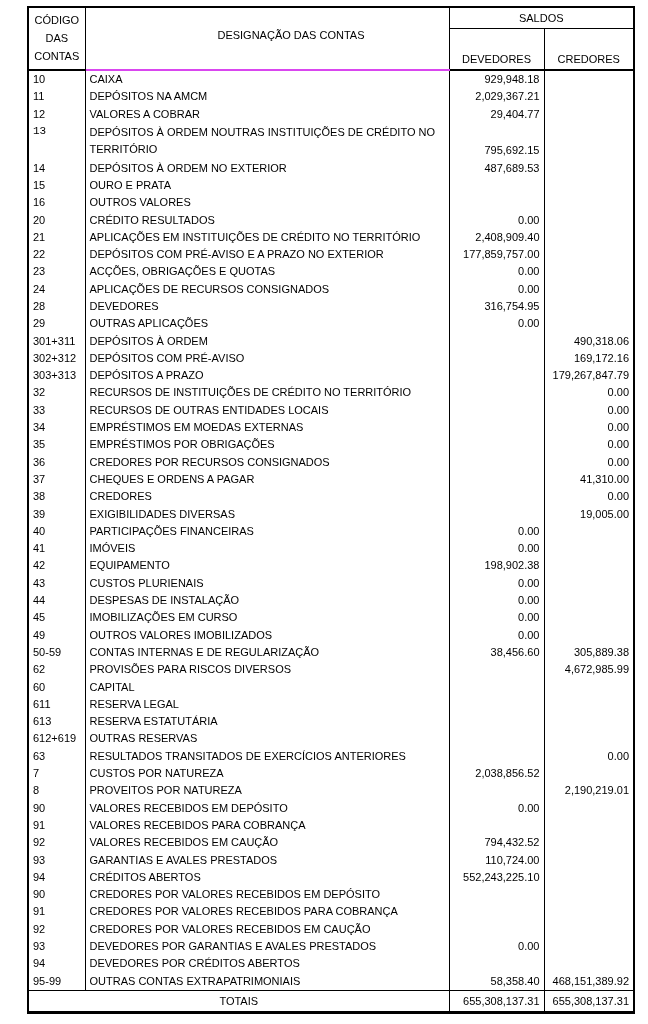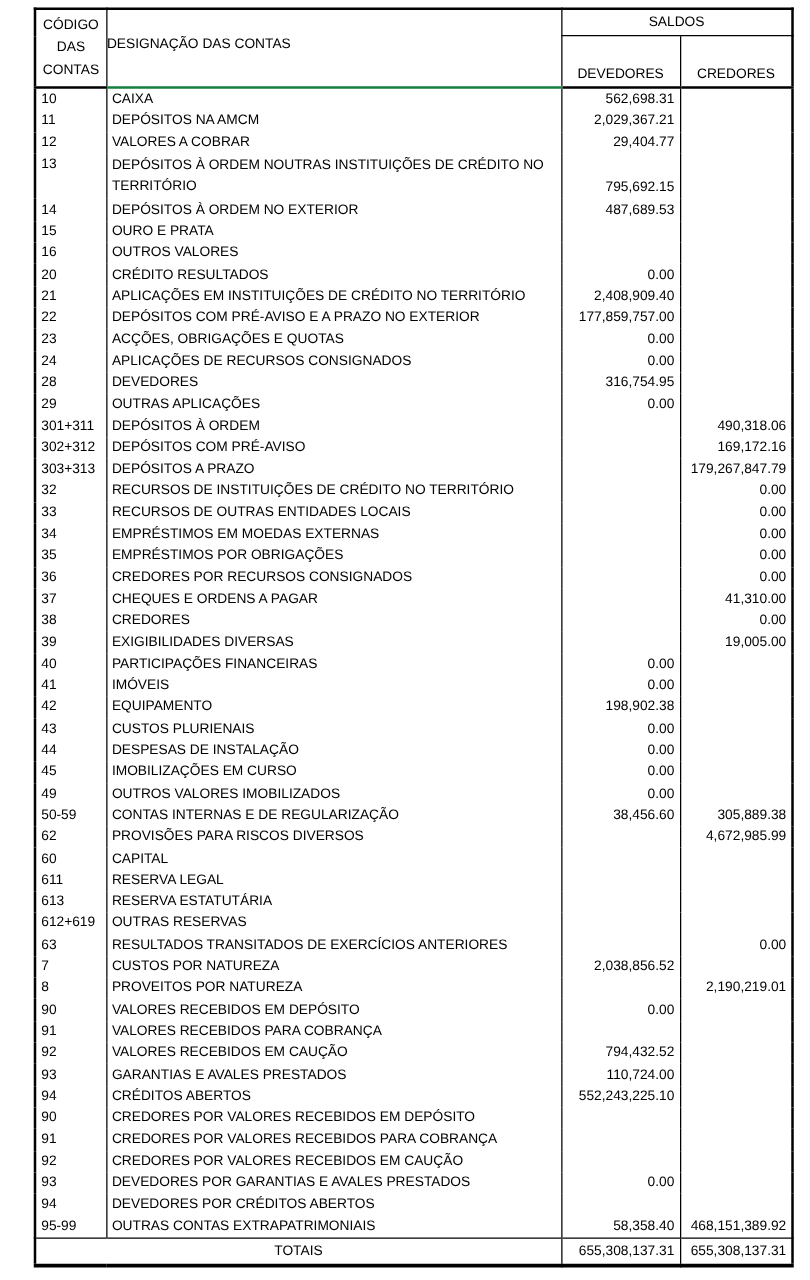--- a/index.html
+++ b/index.html
@@ -34,24 +34,25 @@
   }
   th.code-h {
     border-right: 1.5px solid #000;
     border-bottom: 2px solid #000;
     vertical-align: top;
     padding-top: 3px;
   }
   th.code-h div { line-height: 18px; text-align: center; }
   th.desig-h {
     border-right: 1.5px solid #000;
-    border-bottom: 2px solid #15803d;
-    text-align: left;
+    border-bottom: 2px solid #d946ef;
+    text-align: center;
     vertical-align: middle;
     padding-bottom: 8px;
+    padding-left: 48px;
   }
   th.saldos-h {
     height: 20px;
     border-bottom: 1.5px solid #000;
     text-align: center;
     vertical-align: middle;
   }
   th.dev-h, th.cred-h {
     height: 36px;
     border-bottom: 2px solid #000;
@@ -69,21 +70,21 @@
     white-space: nowrap;
     overflow: hidden;
     line-height: 13px;
   }
   tbody td.code  { border-right: 1.5px solid #000; text-align: left; padding-left: 4px; }
   tbody td.desig { border-right: 1.5px solid #000; text-align: left; padding-left: 4px; }
   tbody td.num   { text-align: right; padding-right: 4px; }
   tbody td.dev   { border-right: 1.5px solid #000; }
 
   tr.dbl td { height: 34.6px; }
-  tr.dbl td.code { vertical-align: top; padding-top: 2px; }
+  tr.dbl td.code { vertical-align: top; padding-top: 2px; font-family: Liberation Mono, monospace; }
   tr.dbl td.desig div { line-height: 17.3px; }
   tr.dbl td.desig .l2 { text-align: left; padding-right: 1px; }
   tr.dbl td.num { vertical-align: bottom; padding-bottom: 2px; }
 
   
   tfoot td {
     height: 20px;
     border-top: 1.5px solid #000;
     padding: 0 4px;
     vertical-align: middle;
@@ -116,21 +117,21 @@
       </tr>
       <tr>
         <th class="dev-h">DEVEDORES</th>
         <th class="cred-h">CREDORES</th>
       </tr>
     </thead>
     <tbody id="rows-body">
         <tr>
           <td class="code">10</td>
           <td class="desig">CAIXA</td>
-          <td class="num dev">562,698.31</td>
+          <td class="num dev">929,948.18</td>
           <td class="num"></td>
         </tr>
         <tr>
           <td class="code">11</td>
           <td class="desig">DEPÓSITOS NA AMCM</td>
           <td class="num dev">2,029,367.21</td>
           <td class="num"></td>
         </tr>
         <tr>
           <td class="code">12</td>

